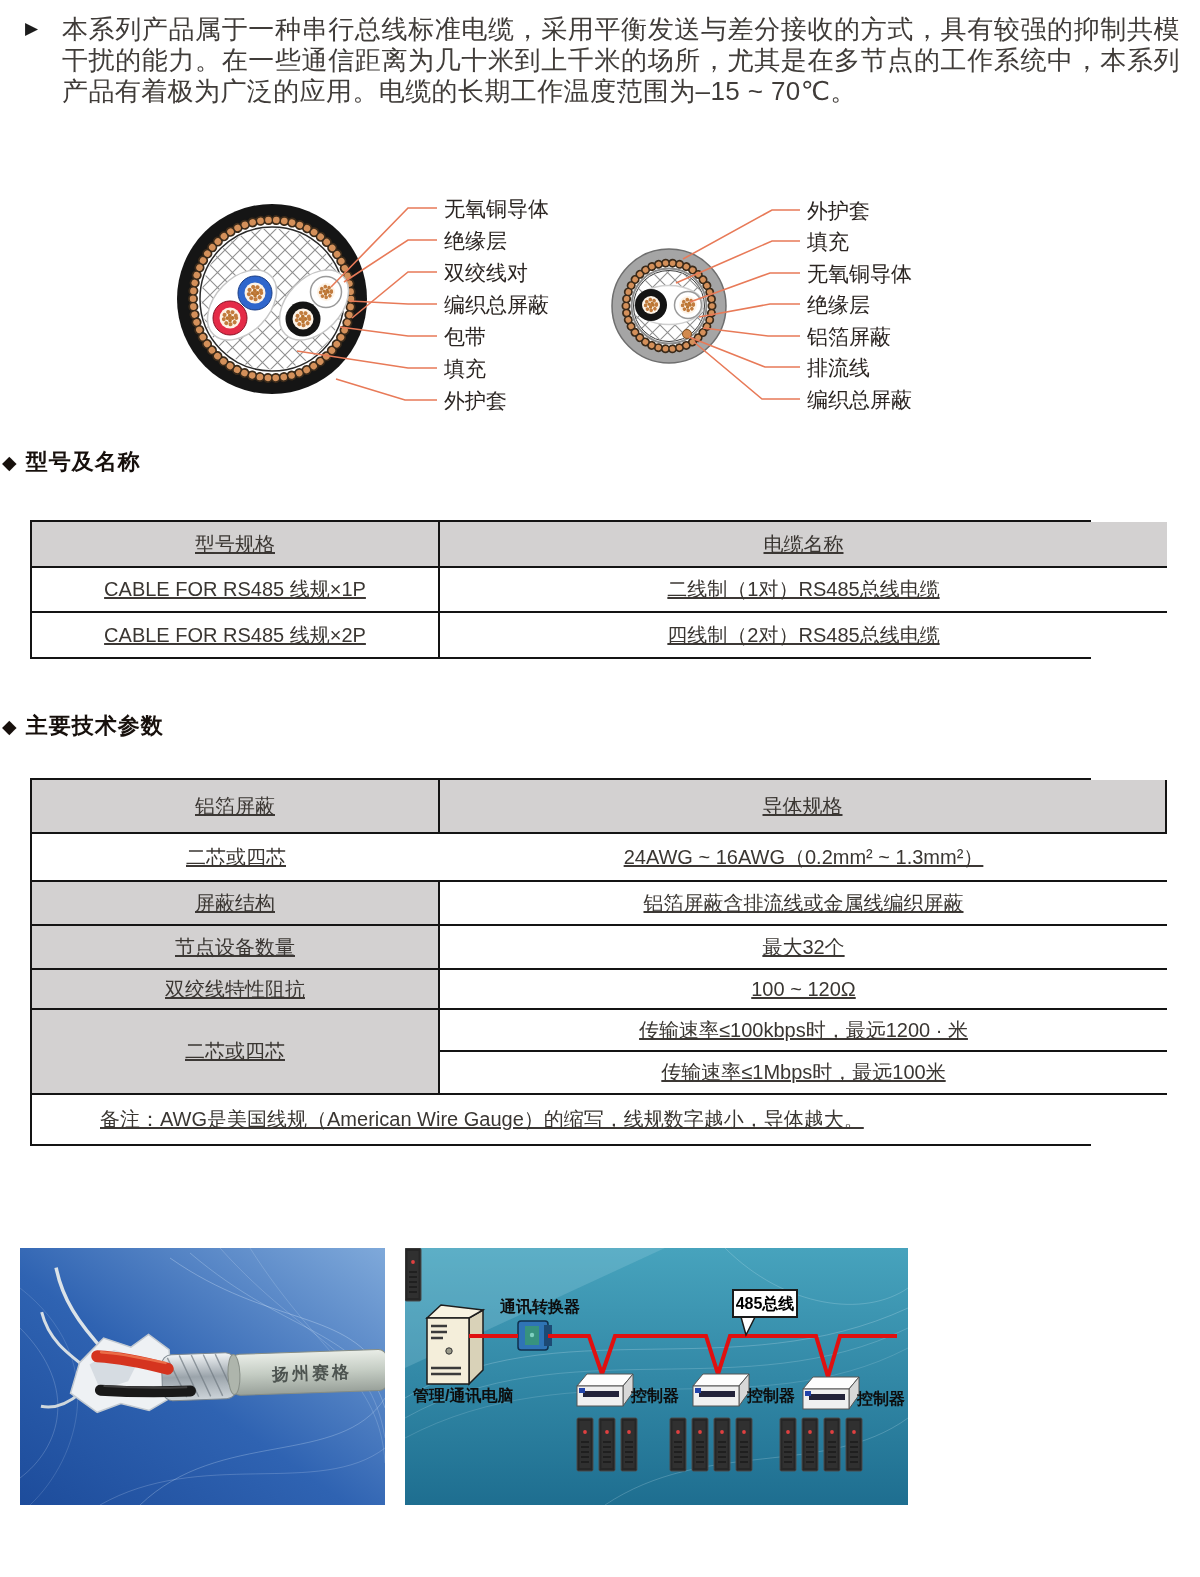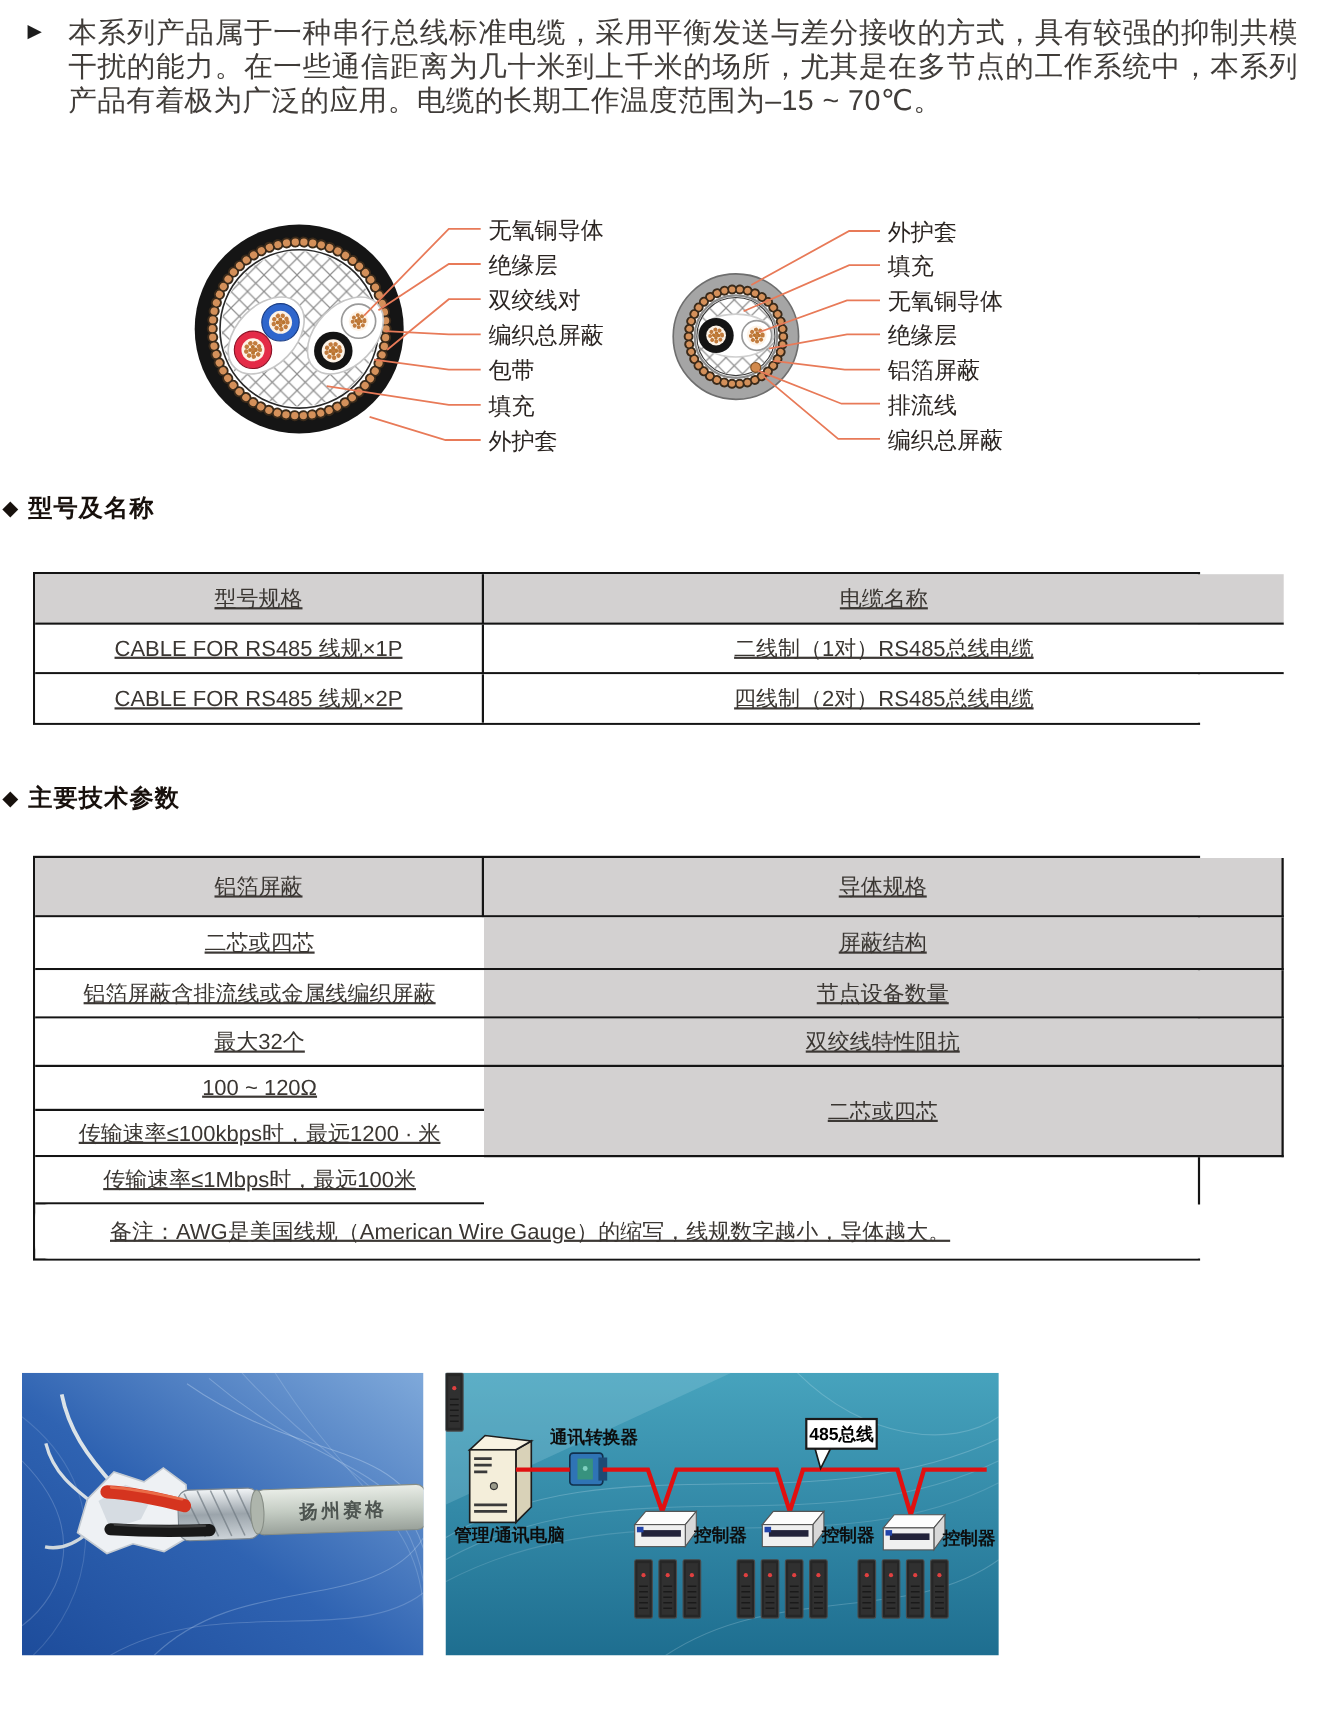--- a/index.html
+++ b/index.html
@@ -156,20 +156,21 @@
 
   <div class="sec-head head-params">
     <span class="diamond">◆</span>
     <span class="txt">主要技术参数</span>
   </div>
 
   <div class="tbl tbl2">
     <div class="cell gray c1">铝箔屏蔽</div>
     <div class="cell gray c1">导体规格</div>
     <div class="cell">二芯或四芯</div>
+    <div class="cell">24AWG ~ 16AWG（0.2mm² ~ 1.3mm²）</div>
     <div class="cell gray c1">屏蔽结构</div>
     <div class="cell">铝箔屏蔽含排流线或金属线编织屏蔽</div>
     <div class="cell gray c1">节点设备数量</div>
     <div class="cell">最大32个</div>
     <div class="cell gray c1">双绞线特性阻抗</div>
     <div class="cell">100 ~ 120Ω</div>
     <div class="cell gray c1 span2">二芯或四芯</div>
     <div class="cell">传输速率≤100kbps时，最远1200 · 米</div>
     <div class="cell">传输速率≤1Mbps时，最远100米</div>
     <div class="cell note nb">备注：AWG是美国线规（American Wire Gauge）的缩写，线规数字越小，导体越大。</div>

